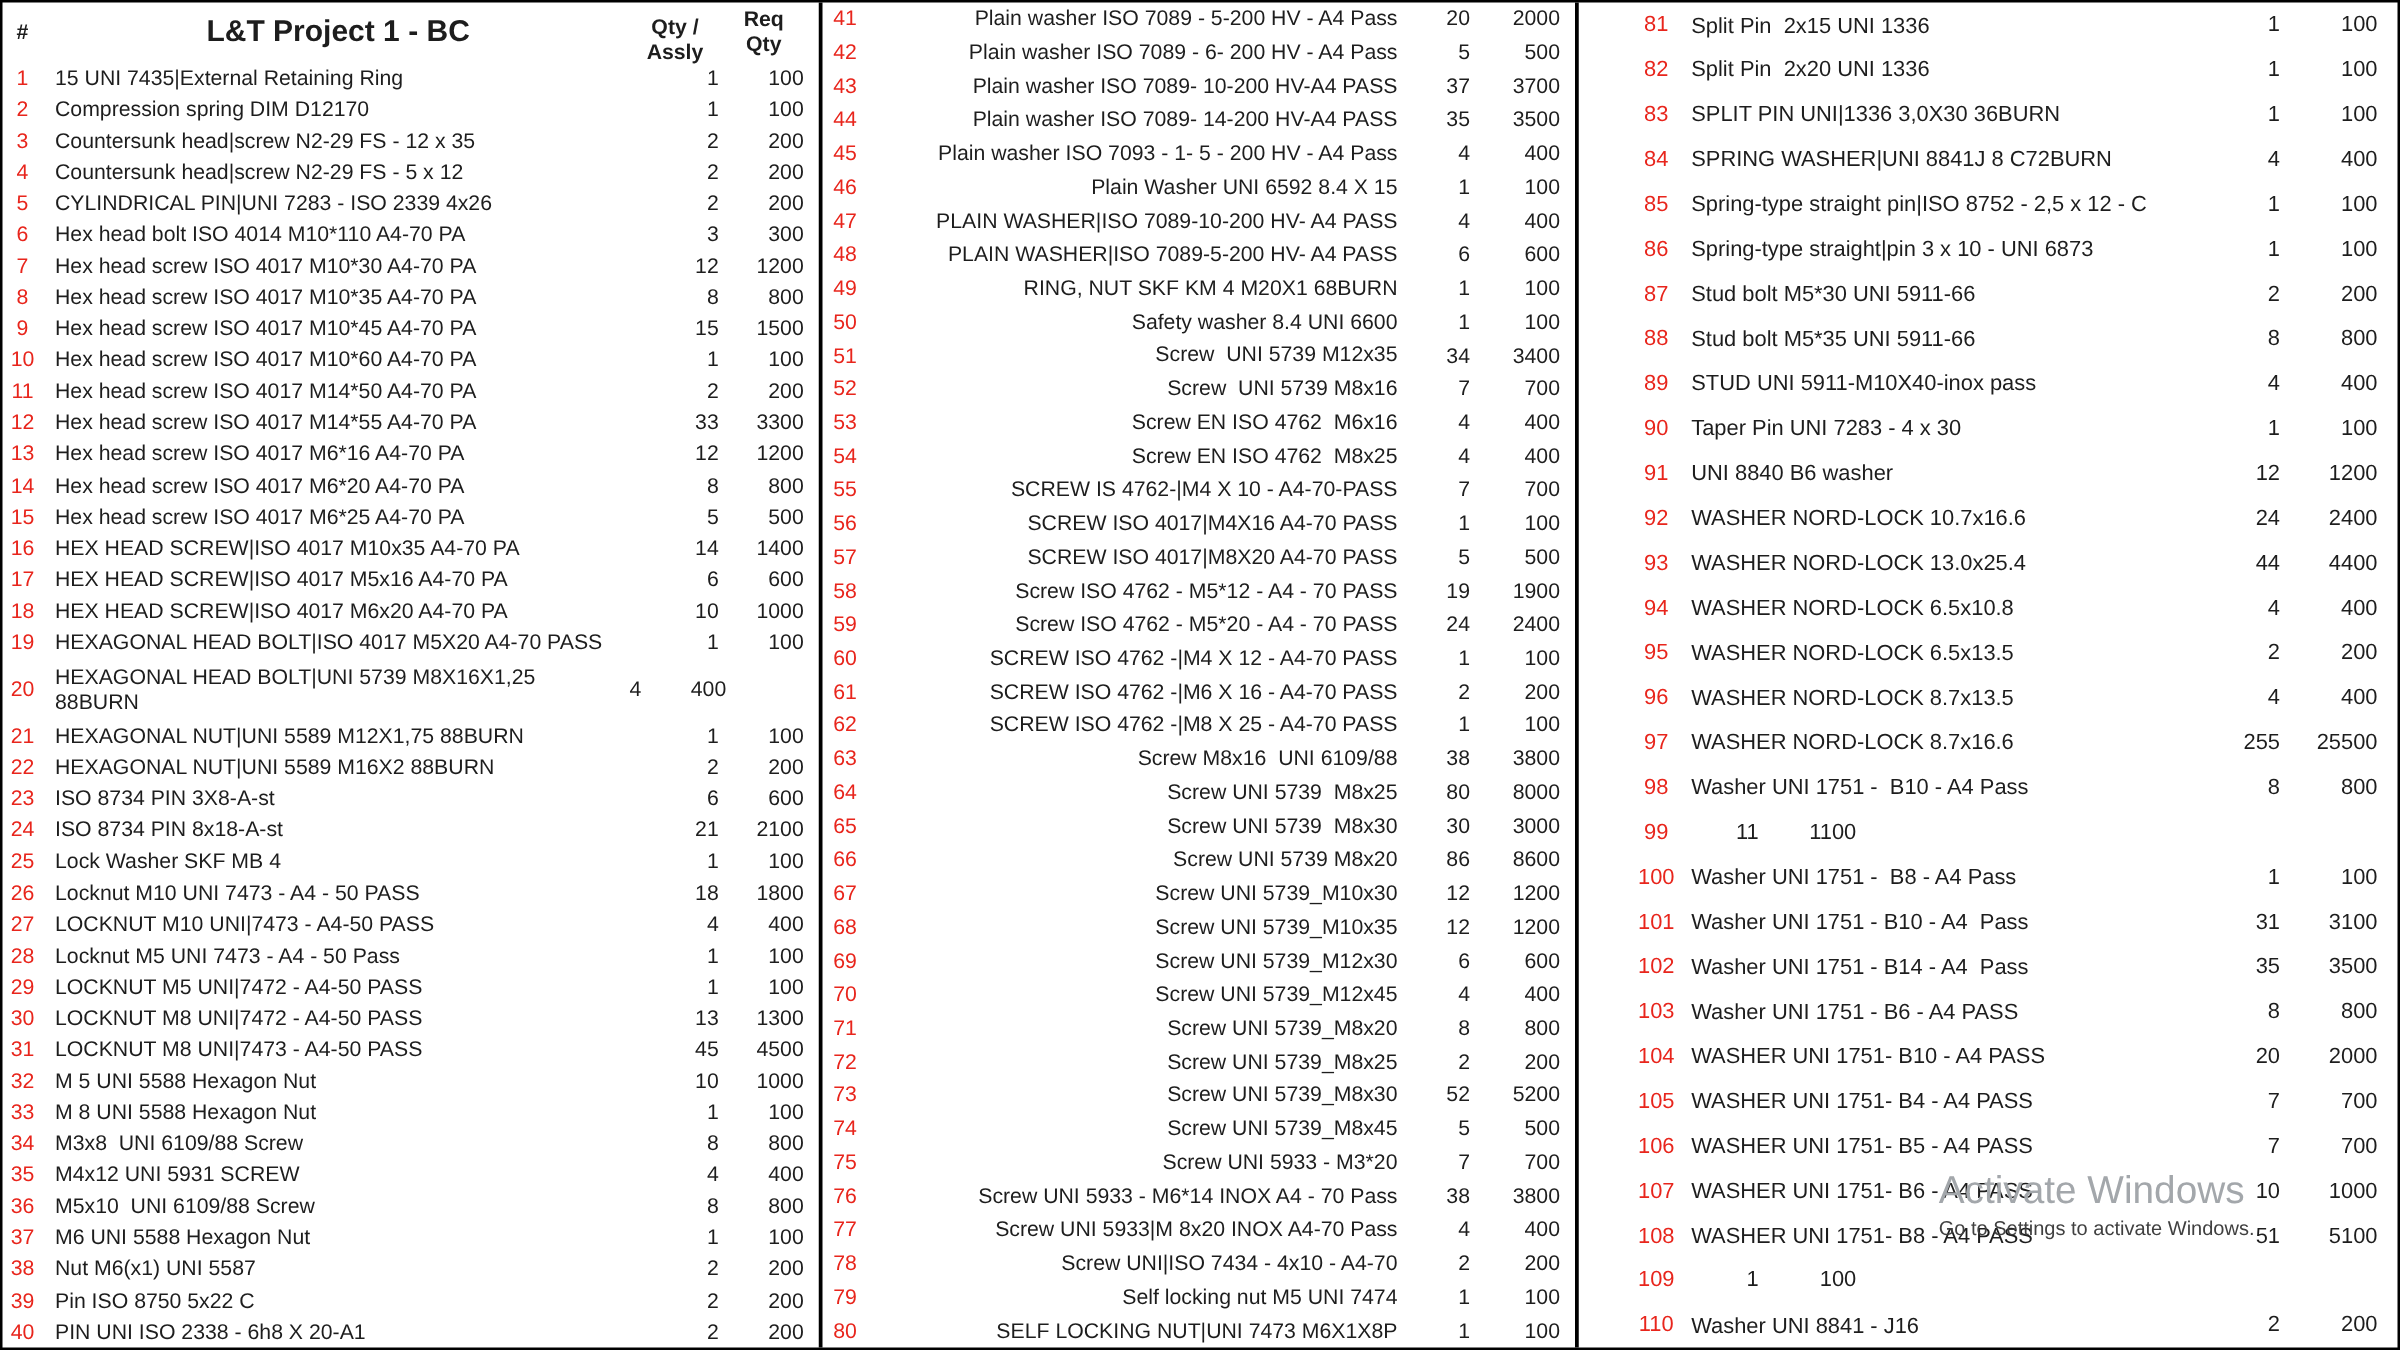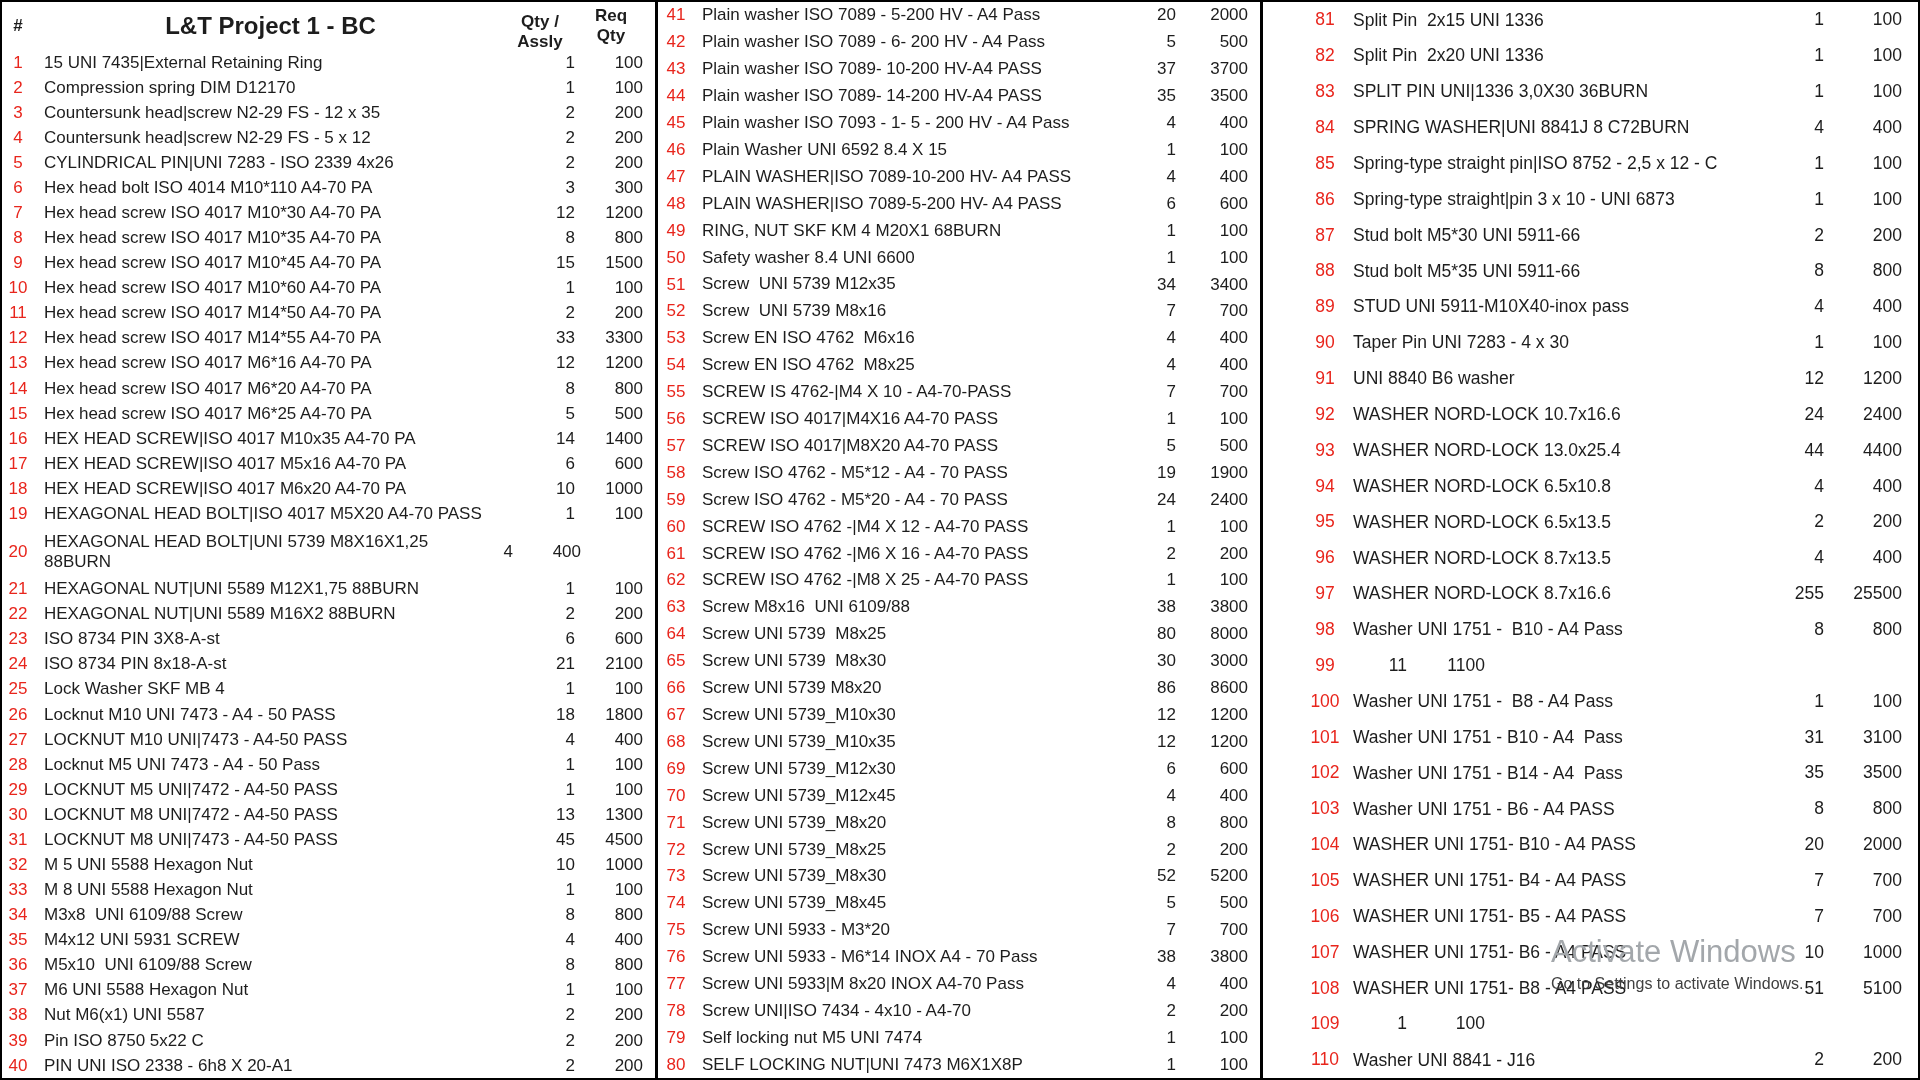--- a/index.html
+++ b/index.html
@@ -30,21 +30,21 @@
   
   .tcol-left .row{padding-right:12px;font-size:17px;}
   .tcol-left .num{width:32px;}
   .tcol-left .desc{padding-left:10px;}
   .tcol-left .qty{width:54px;}
   .tcol-left .req{width:68px;}
   .tcol-left .row-tall .desc{max-width:425px;}
   
   .tcol-mid .row{padding-right:12px;font-size:17px;}
   .tcol-mid .num{width:36px;}
-  .tcol-mid .desc{padding-left:8px;}
+  .tcol-mid .desc{padding-left:8px;text-align:right;}
   .tcol-mid .qty{width:58px;}
   .tcol-mid .req{width:72px;}
   
   .tcol-right .row{padding-right:16px;font-size:17.5px;}
   .tcol-right .num{width:44px;}
   .tcol-right .desc{padding-left:6px;}
   .tcol-right .qty{width:60px;}
   .tcol-right .req{width:78px;}
   
   .lhead{

